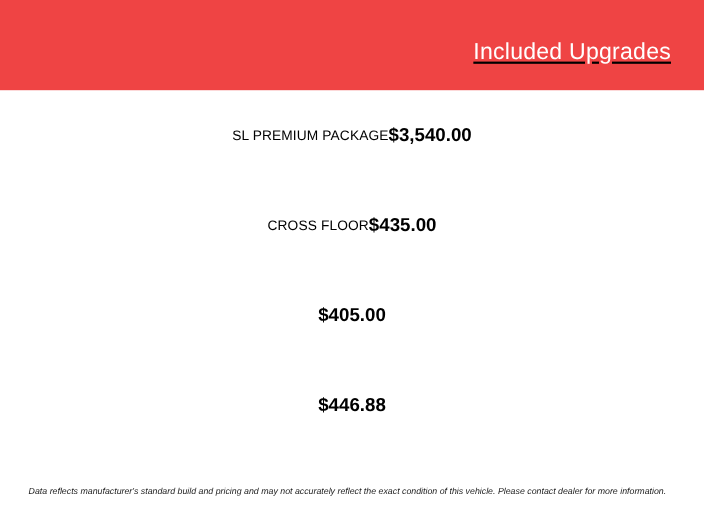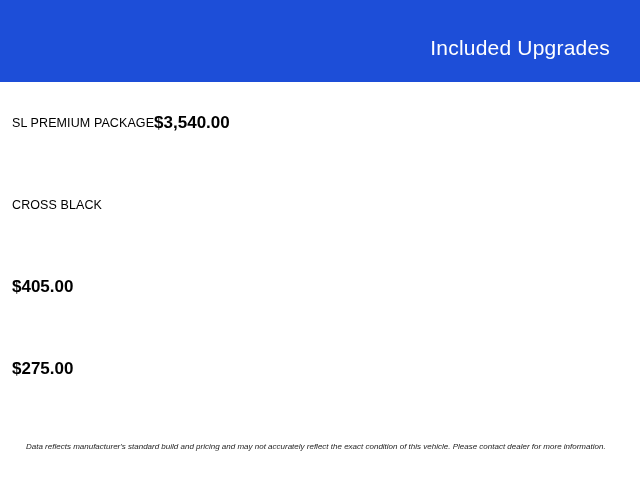--- a/index.html
+++ b/index.html
@@ -14,27 +14,28 @@
     color: #000000;
     overflow: hidden;
   }
   .page {
     width: 640px;
     height: 480px;
     position: relative;
     box-sizing: border-box;
   }
   .header {
-    background: #1d4ed8;
+    background: #ef4444;
     height: 82px;
     display: flex;
     align-items: center;
     justify-content: flex-end;
     box-sizing: border-box;
     padding: 0 20px 0 0;
+    text-decoration: underline;
   }
   .header-title {
     color: #ffffff;
     font-size: 21px;
     font-weight: 400;
     letter-spacing: 0.2px;
     padding-right: 10px;
     padding-top: 14px;
   }
   .table {
@@ -48,21 +49,21 @@
     padding: 22px 2px 10px 2px;
     font-size: 10.5px;
     color: #555555;
     font-weight: 400;
   }
   .col-head .right {
     text-align: right;
   }
   .row {
     display: flex;
-    justify-content: flex-start;
+    justify-content: center;
     align-items: center;
     height: 82px;
     box-sizing: border-box;
     padding: 0 2px;
   }
   .row-label {
     font-size: 12.5px;
     font-weight: 400;
     color: #000000;
     letter-spacing: 0.1px;
@@ -96,28 +97,29 @@
 
   <div class="table">
 
 
     <div class="row">
       <div class="row-label">SL PREMIUM PACKAGE</div>
       <div class="row-price">$3,540.00</div>
     </div>
 
     <div class="row">
-      <div class="row-label">CROSS BLACK</div>
+      <div class="row-label">CROSS FLOOR</div>
+      <div class="row-price">$435.00</div>
     </div>
 
     <div class="row">
       <div class="row-price">$405.00</div>
     </div>
 
     <div class="row">
-      <div class="row-price">$275.00</div>
+      <div class="row-price">$446.88</div>
     </div>
 
   </div>
 
   <div class="disclaimer">Data reflects manufacturer's standard build and pricing and may not accurately reflect the exact condition of this vehicle. Please contact dealer for more information.</div>
 
 </div>
 
 </body></html>

